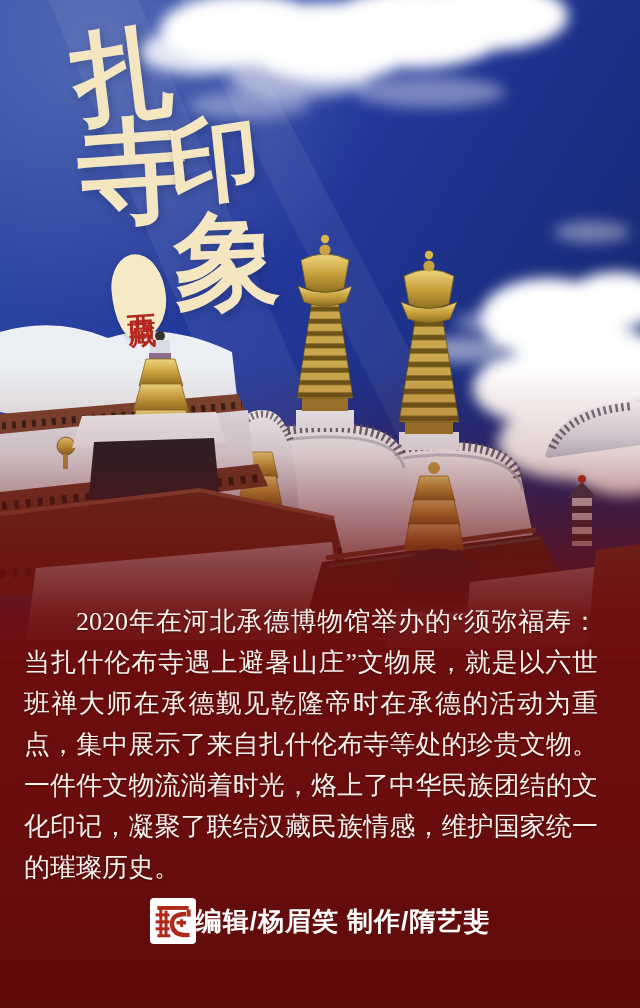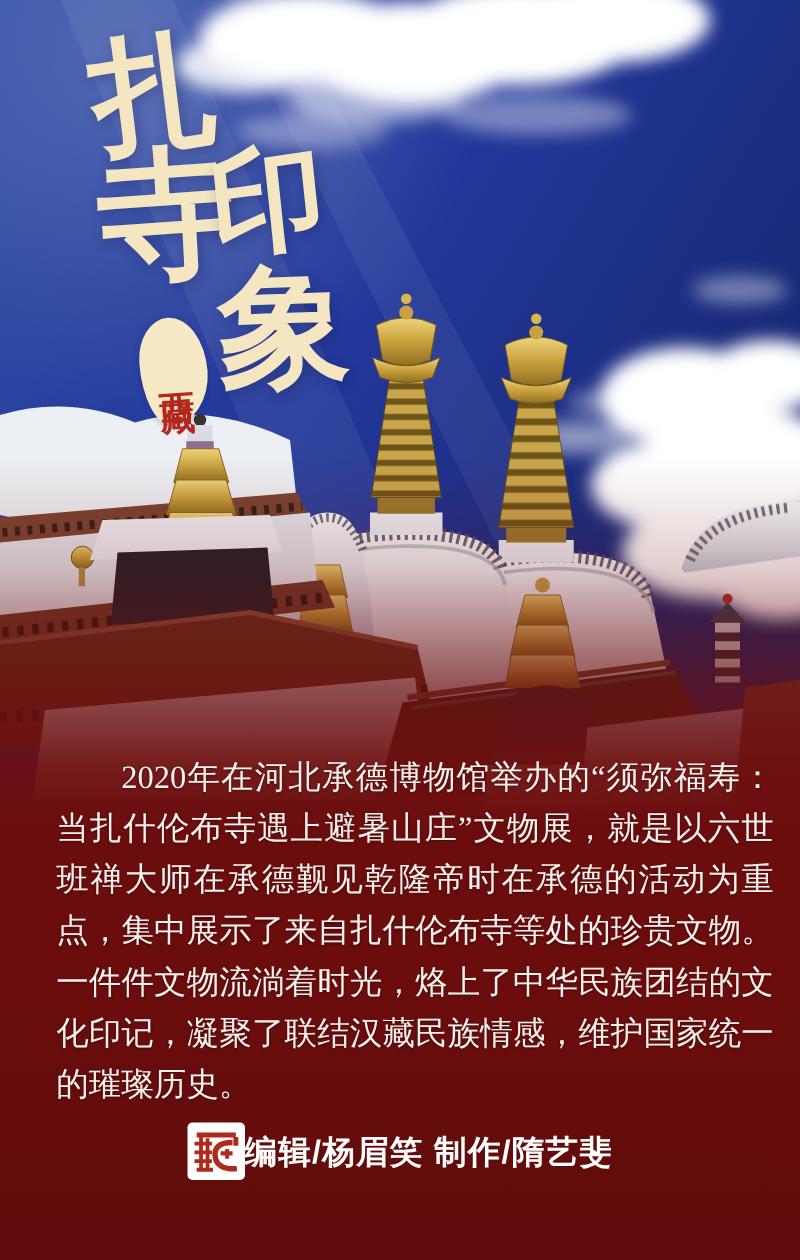--- a/index.html
+++ b/index.html
@@ -31,21 +31,21 @@
     transform:rotate(-4deg); display:flex; align-items:center; justify-content:center;
     box-shadow:0 1px 5px rgba(15,25,80,.25);
   }
   .tibet-seal span {
     writing-mode:vertical-rl; font-family:"DejaVu Serif","Liberation Serif",serif;
     font-weight:bold; font-size:28px; letter-spacing:4px; color:#b3271f;
   }
 
   
   .article {
-    position:absolute; left:45px; top:601px; width:574px;
+    position:absolute; left:24px; top:601px; width:574px;
     color:#f5f2ee; font-family:"Liberation Serif","DejaVu Serif",serif;
     font-size:26px; line-height:41px; text-align:justify; text-indent:52px;
     text-shadow:0 1px 2px rgba(40,0,0,.5);
   }
 
   
   .footer {
     position:absolute; left:0; top:898px; width:100%;
     display:flex; align-items:center; justify-content:center; 
   }

